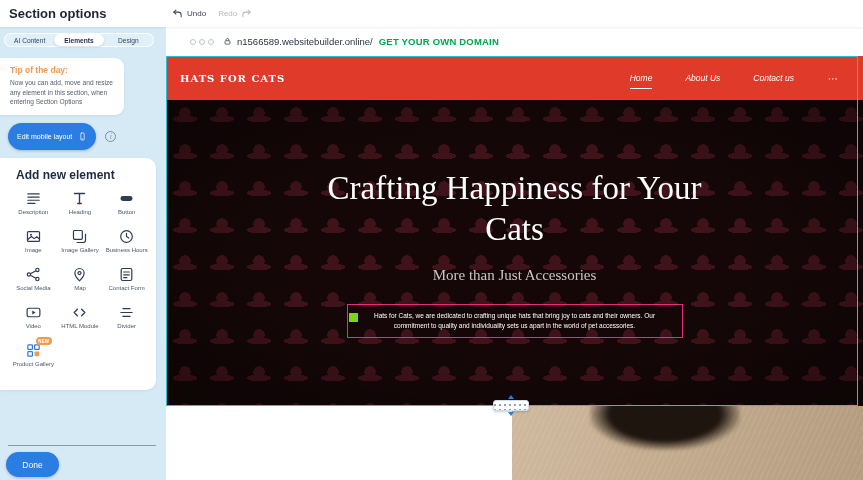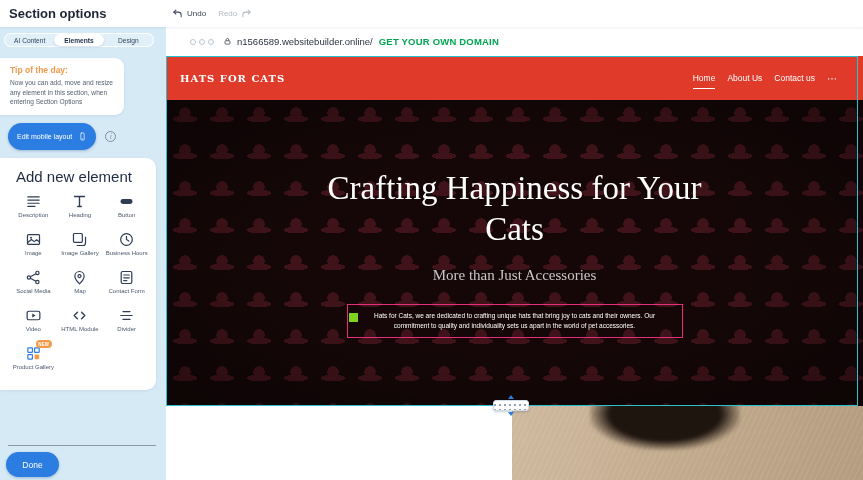--- a/index.html
+++ b/index.html
@@ -29,21 +29,21 @@
   .tab.active{background:#fff;color:#1c2c48;font-weight:bold;box-shadow:0 1px 2px rgba(40,70,100,.18);}
   .tip-card{position:absolute;left:0;top:31px;width:124px;background:#fff;border-radius:0 9px 9px 0;padding:7px 10px 8px;box-shadow:0 1px 3px rgba(50,80,110,.10);}
   .tip-head{font-size:8.5px;font-weight:bold;color:var(--tip-orange,#f2994a);margin-bottom:3px;}
   .tip-body{font-size:6.6px;line-height:1.45;color:#55606e;}
   .mobile-row{position:absolute;left:8px;top:96px;display:flex;align-items:center;gap:9px;}
   .btn-mobile{display:flex;align-items:center;gap:6px;height:27px;padding:0 9px;border-radius:14px;background:var(--accent-blue,#2b7de1);border:none;color:#fff;font-size:7px;cursor:pointer;box-shadow:0 1px 3px rgba(30,70,120,.3);}
   .btn-mobile svg{width:9px;height:13px;}
   .info-dot{width:11px;height:11px;border-radius:50%;border:1px solid #7d8da0;color:#7d8da0;font-size:7.5px;display:flex;align-items:center;justify-content:center;font-family:"Liberation Serif",serif;font-style:italic;cursor:pointer;}
   .info-dot::before{content:"i";}
   .add-card{position:absolute;left:0;top:131px;width:156px;height:232px;background:#fff;border-radius:0 10px 10px 0;padding:9px 6px 6px 10px;box-shadow:0 1px 3px rgba(50,80,110,.10);}
-  .add-title{font-size:15px;font-weight:normal;color:#1f2b44;margin:1px 0 8px 6px;}
+  .add-title{font-size:12px;font-weight:bold;color:#1f2b44;margin:1px 0 8px 6px;}
   .el-grid{display:grid;grid-template-columns:repeat(3,1fr);row-gap:5px;}
   .el-item{display:flex;flex-direction:column;align-items:center;text-align:center;gap:2px;cursor:pointer;min-height:33px;}
   .el-icon{position:relative;width:17px;height:17px;color:#2e3d54;}
   .el-icon svg{width:17px;height:17px;display:block;}
   .el-label{font-size:6px;color:#4a586c;line-height:1.25;}
   .badge{position:absolute;top:-5px;right:-10px;background:var(--tip-orange,#f2994a);color:#fff;font-size:4.5px;font-weight:bold;padding:1.5px 2.5px;border-radius:5px;letter-spacing:.2px;}
   .side-divider{position:absolute;left:8px;top:418px;width:148px;border:none;border-top:1px solid #8c9aa8;margin:0;}
   .btn-done{position:absolute;left:6px;top:425px;width:53px;height:25px;border-radius:13px;background:var(--accent-blue,#2b7de1);color:#fff;border:none;font-size:8.5px;cursor:pointer;box-shadow:0 1px 3px rgba(30,70,120,.3);}
 
   
@@ -52,21 +52,21 @@
   .dots{display:flex;gap:3px;margin-right:9px;}
   .dots i{width:6px;height:6px;border-radius:50%;border:1px solid #bcc6d0;}
   .lock{display:flex;align-items:center;}
   .lock svg{width:9px;height:11px;}
   .url{font-size:9.5px;color:#2c3442;margin-left:5px;cursor:text;}
   .domain-link{font-size:9.5px;font-weight:bold;color:var(--domain-green,#00a651);margin-left:6px;letter-spacing:.2px;text-decoration:none;cursor:pointer;}
 
   .preview{position:absolute;top:29px;left:0;width:697px;height:350px;overflow:hidden;}
   .site-header{position:absolute;top:0;left:0;right:0;height:44px;background:var(--header-red,#df3a2a);display:flex;align-items:center;justify-content:space-between;padding:0 26px 0 14px;}
   .logo{font-family:"DejaVu Serif",serif;font-weight:bold;font-size:10px;color:#fff;letter-spacing:1px;cursor:pointer;}
-  .site-nav{display:flex;align-items:center;gap:12px;}
+  .site-nav{display:flex;align-items:center;gap:33px;font-style:italic;}
   .nav-item{position:relative;font-size:8.5px;color:#fff;text-decoration:none;cursor:pointer;}
   .nav-item.active::after{content:"";position:absolute;left:0;right:0;bottom:-6px;height:1.5px;background:#fff;}
   .nav-more{color:#fff;font-size:10px;cursor:pointer;}
 
   .hero{position:absolute;top:44px;left:0;right:0;bottom:0;display:flex;flex-direction:column;align-items:center;justify-content:center;text-align:center;
     background-color:var(--hero-bg,#150708);
     background-image:
       radial-gradient(ellipse at center, rgba(0,0,0,0) 45%, rgba(0,0,0,.38) 100%),
       radial-gradient(circle 6px at 19px 13px, var(--hat-maroon,#40131a) 5.5px, transparent 6px),
       radial-gradient(12px 3.5px at 19px 19px, var(--hat-maroon,#40131a) 98%, transparent 100%);

